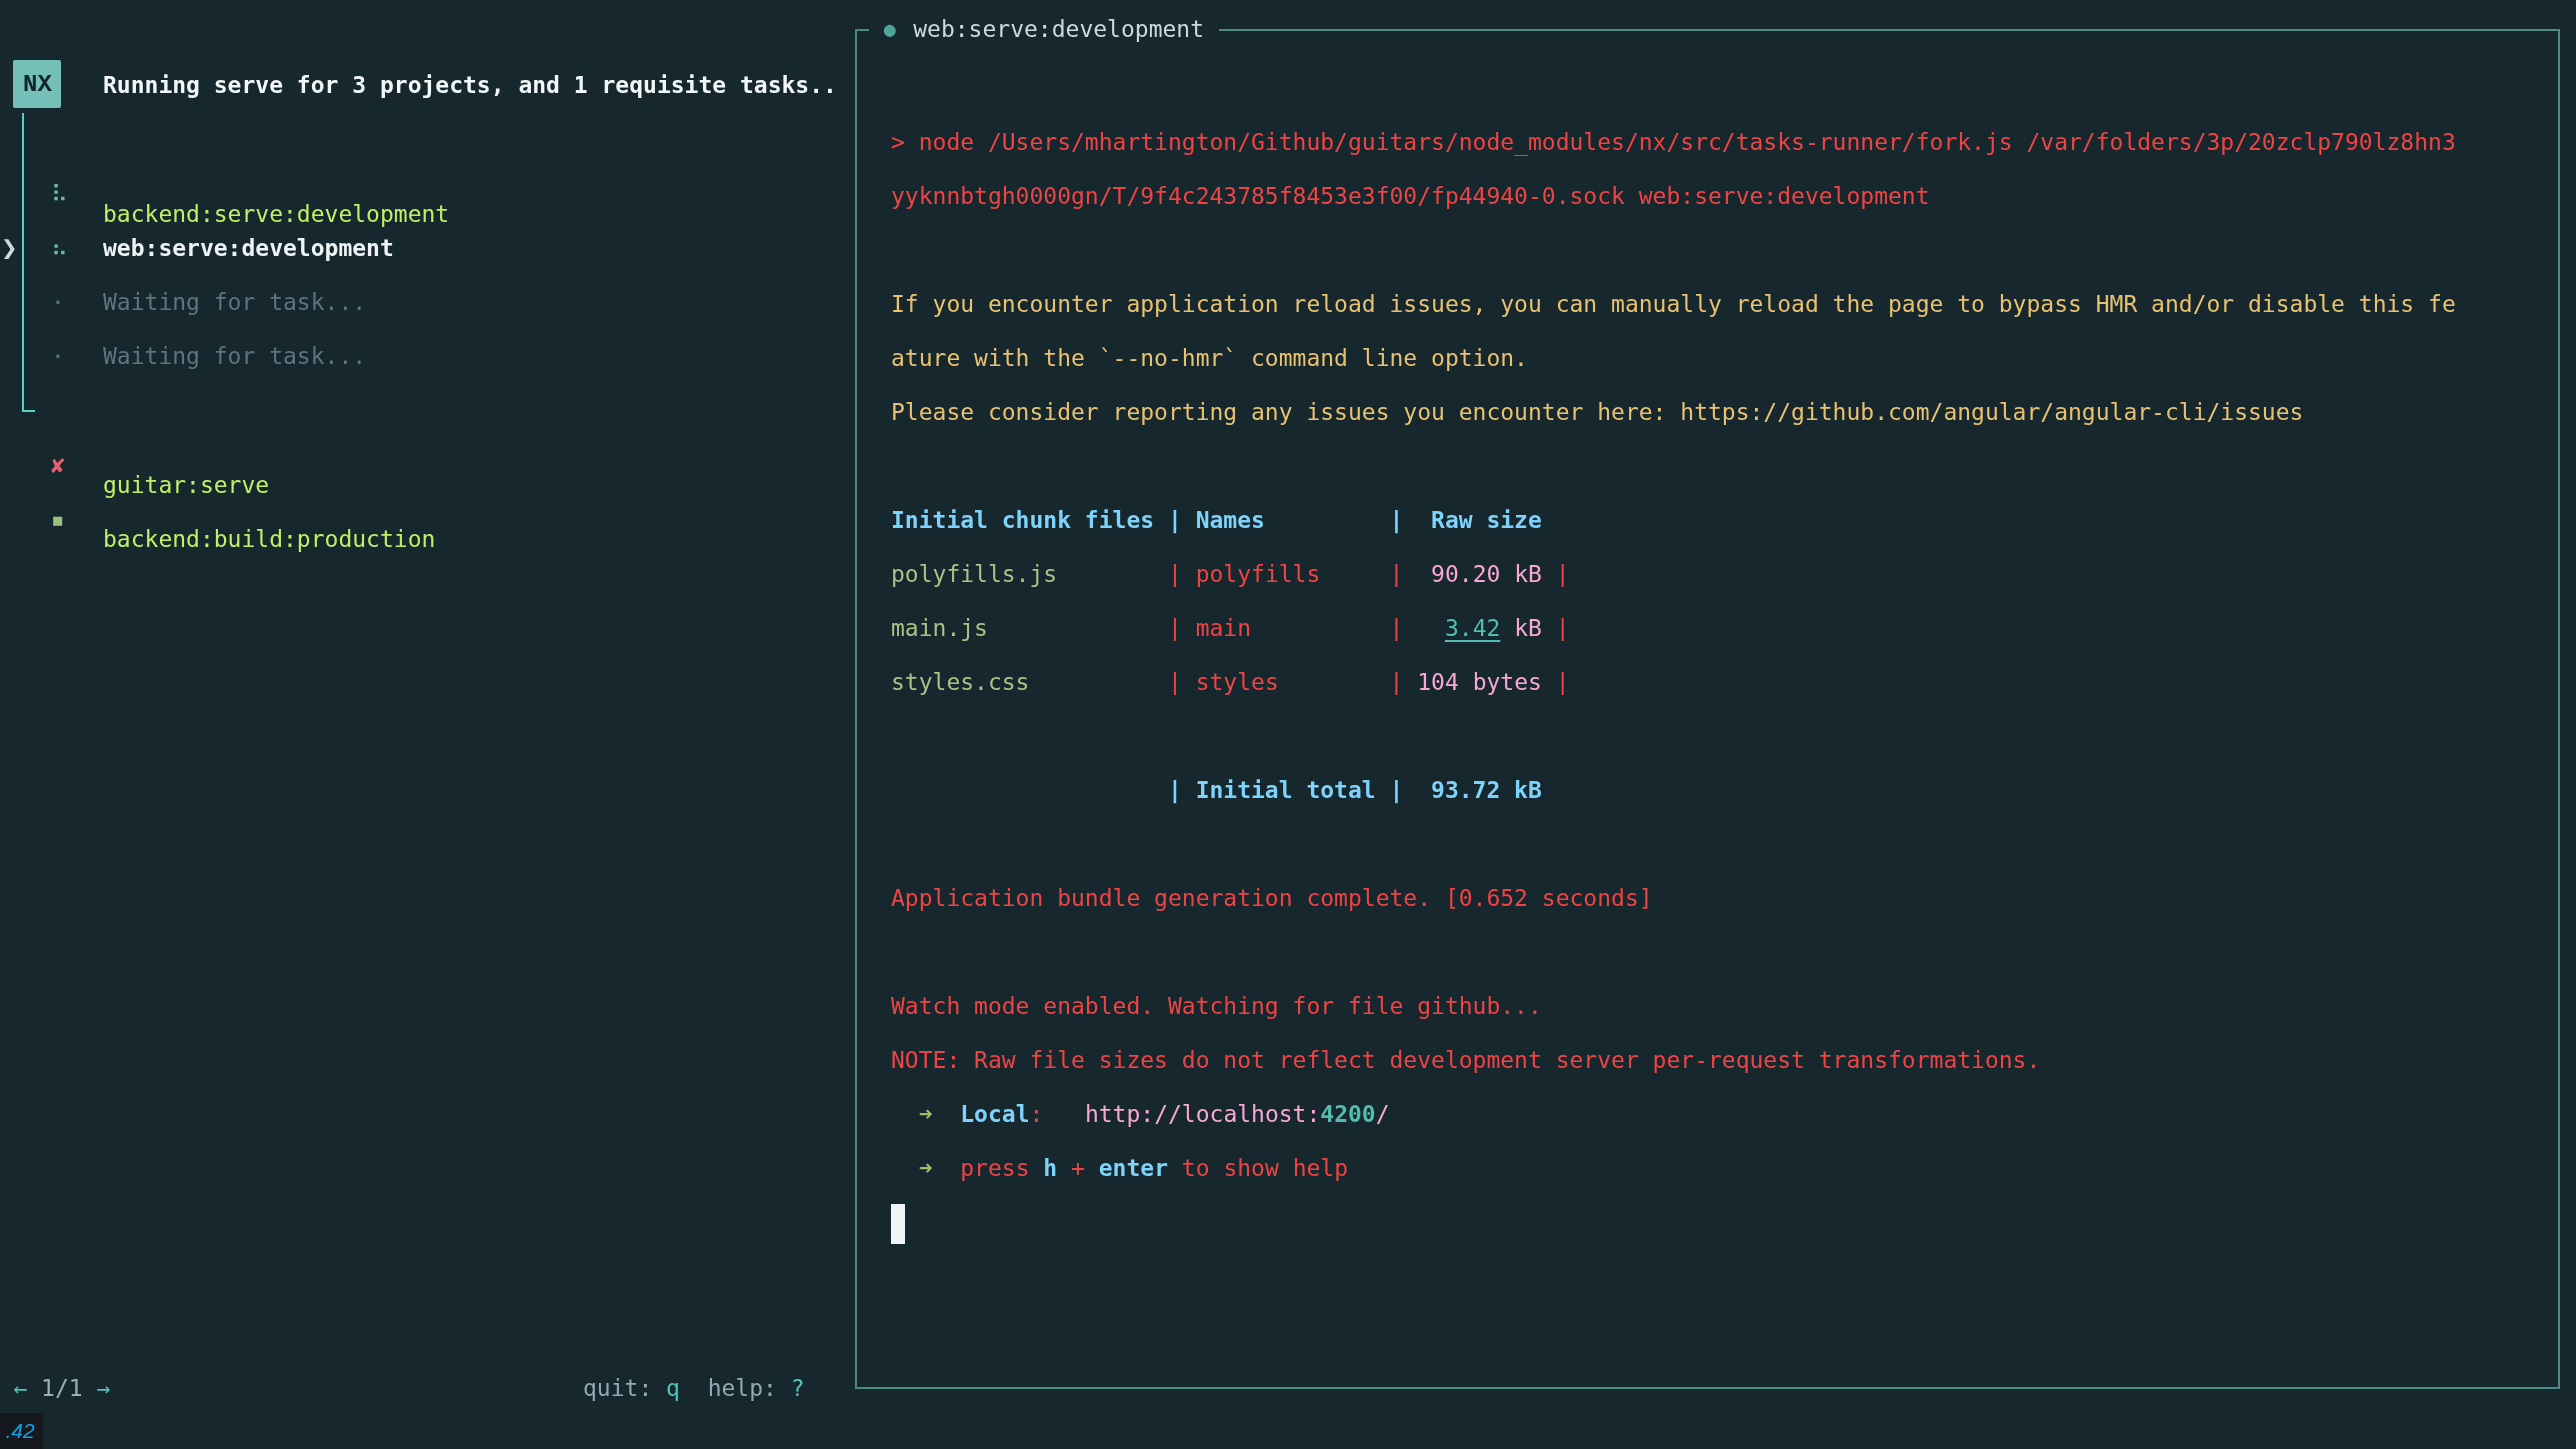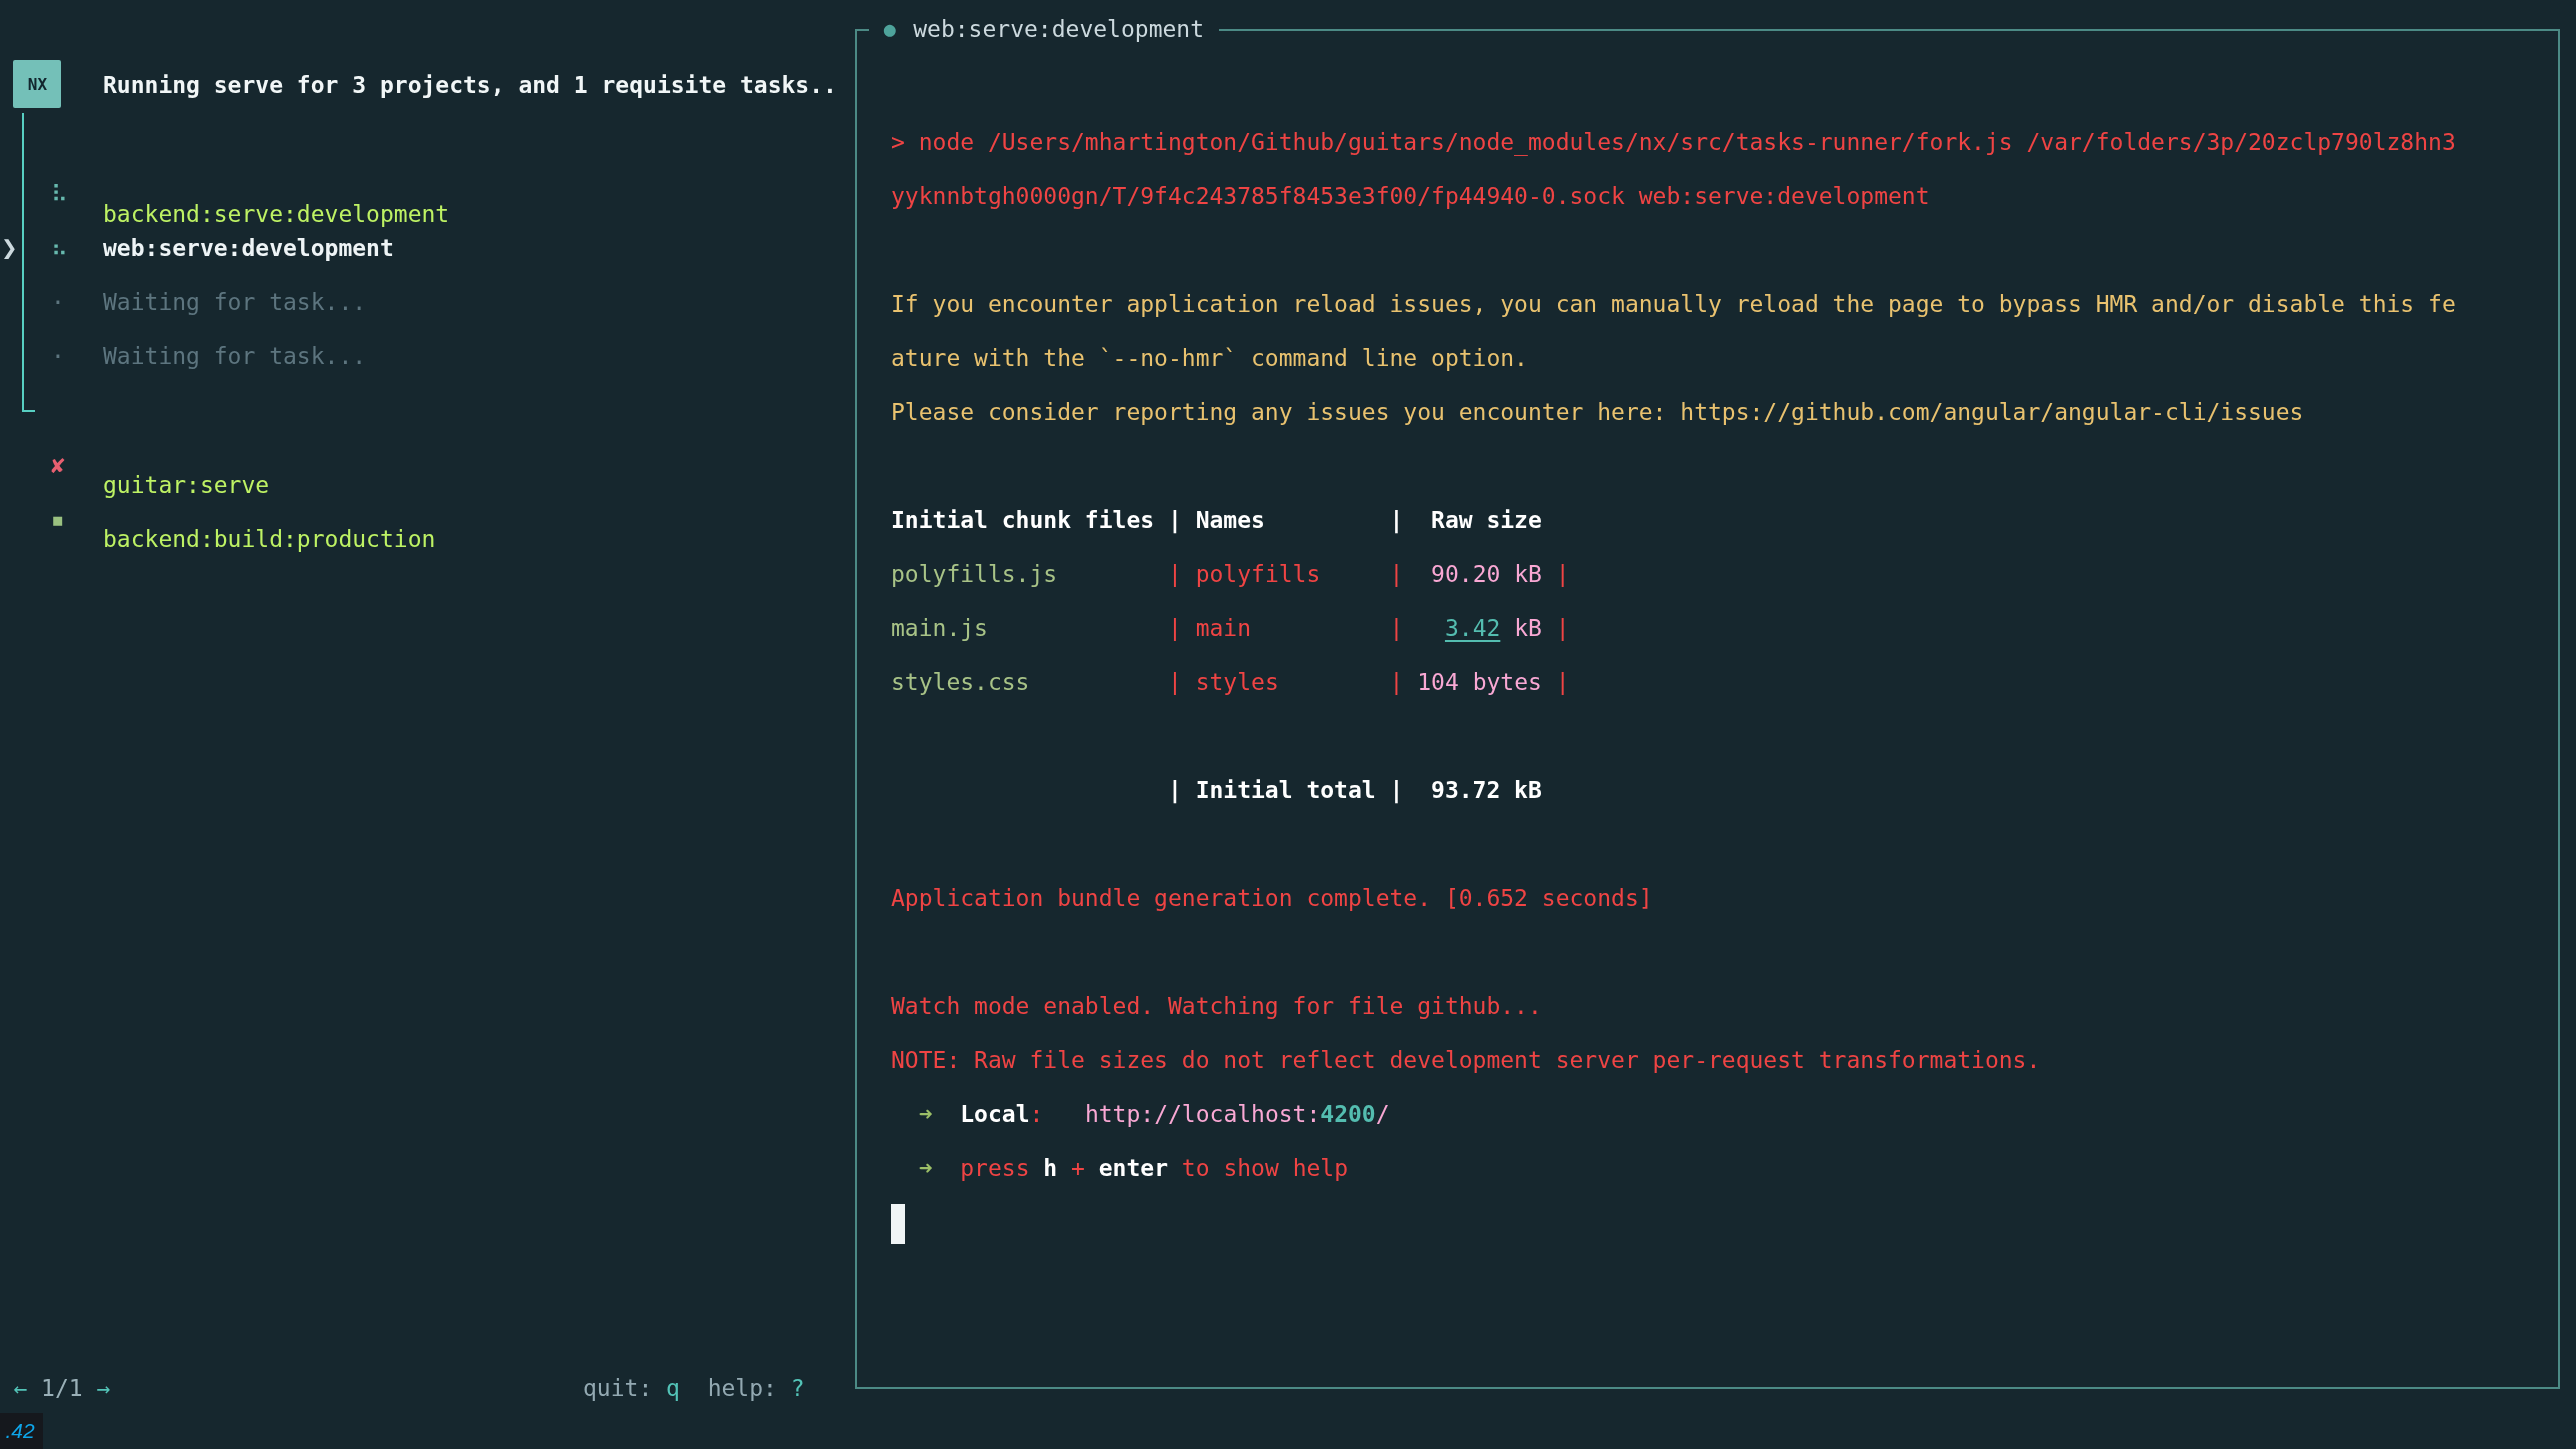--- a/index.html
+++ b/index.html
@@ -7,34 +7,34 @@
     width:2576px;height:1449px;
     background:#16272e;
     overflow:hidden;
     position:relative;
     font-family:"DejaVu Sans Mono", monospace;
     font-size:23px;
     color:#c6d5db;
   }
   
   .s-text{color:#ef4444;}
-  .s-bold{color:#ffffff;font-weight:bold;}
+  .s-bold{color:#7dd3fc;font-weight:bold;}
   .s-yellow{color:#e9c26f;}
   .s-green{color:#a8c387;}
   .s-teal{color:#f9a8d4;}
   .s-tealU{color:#54bdb0;text-decoration:underline;text-underline-offset:4px;}
   .s-tealBold{color:#54bdb0;font-weight:bold;}
   .s-arrow{color:#9cbf67;}
   .s-cursor{display:inline-block;width:14px;height:40px;background:#f0f5f6;vertical-align:middle;}
   
   .nx-badge{
     position:absolute;left:13.4px;top:60px;width:48px;height:48px;
     background:#74c0b8;color:#12262e;font-weight:bold;
     display:flex;align-items:center;justify-content:center;
-    font-size:16px;border-radius:2px;
+    font-size:24px;border-radius:2px;font-family:Liberation Mono, monospace;
   }
   .sidebar-title{
     position:absolute;left:103px;top:58px;height:54px;line-height:54px;
     color:#f1f6f7;font-weight:bold;white-space:pre;
   }
   .tree-line{
     position:absolute;left:22px;top:113px;width:10.7px;height:297px;
     border-left:2px solid #57cfc2;border-bottom:2px solid #57cfc2;
   }
   .task-row{

